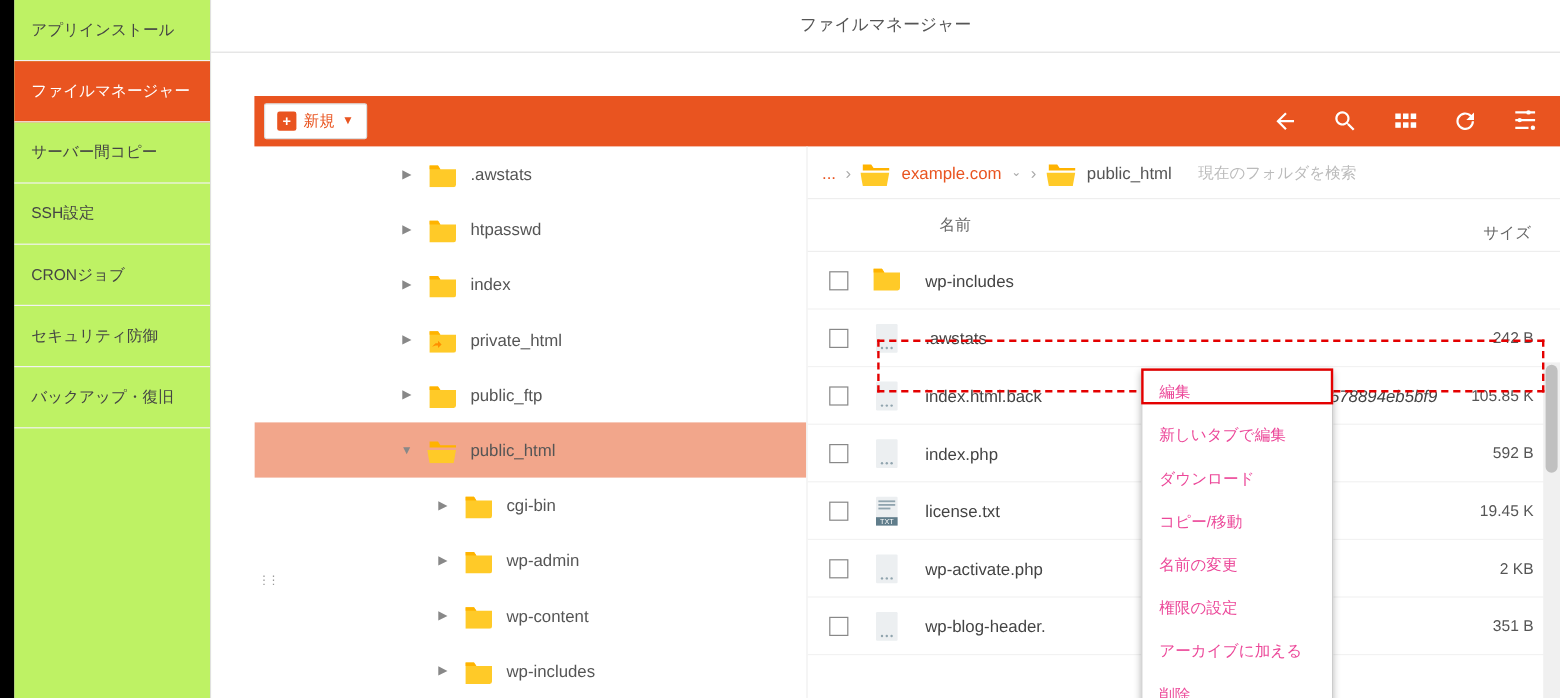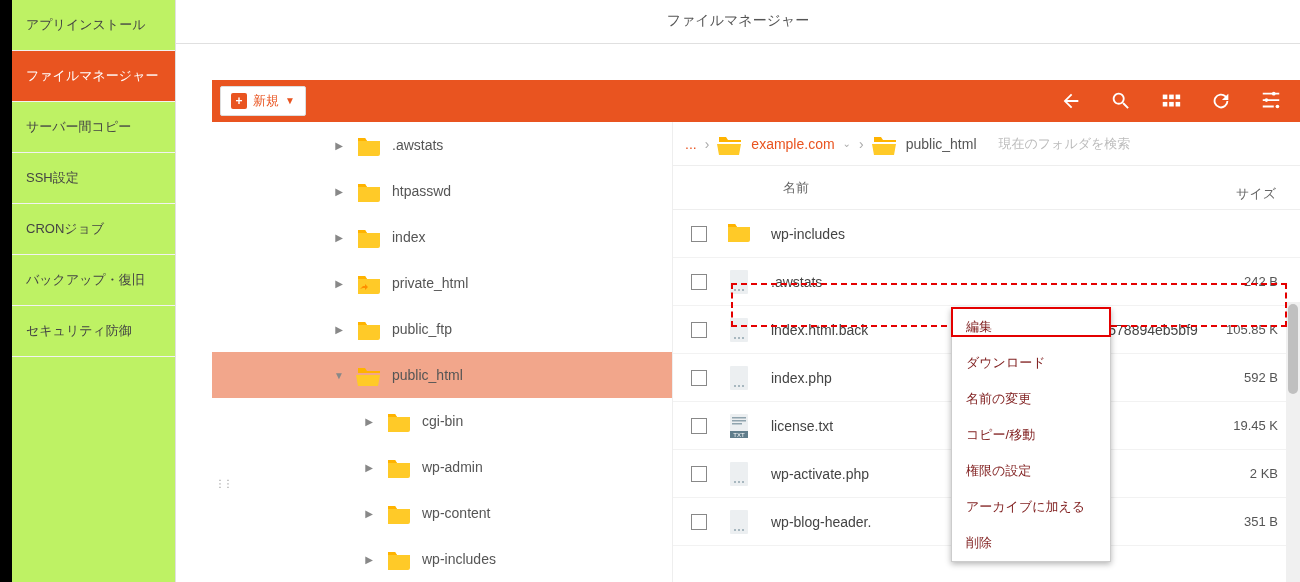--- a/index.html
+++ b/index.html
@@ -49,21 +49,21 @@
 
 .file-row { display: flex; align-items: center; height: 48px; border-bottom: 1px solid #f2f2f2; font-size: 14px; color: #444; }
 .file-row .chk { width: 16px; height: 16px; border: 1.5px solid #888; margin: 0 18px; cursor: pointer; }
 .file-row .ficon { width: 28px; height: 28px; margin-right: 18px; }
 .file-row .fname { flex: 1; }
 .file-row .fsize { padding-right: 22px; color: #555; font-size: 13px; }
 
 .highlight-box { position: absolute; border: 2px dashed #e40000; pointer-events: none; }
 
 .context-menu { position: absolute; background: #fff; box-shadow: 0 2px 6px rgba(0,0,0,.3); border: 1px solid #ccc; width: 160px; z-index: 50; }
-.context-menu .cm-item { padding: 9px 14px; font-size: 13px; color: #7f1d1d; cursor: pointer; }
+.context-menu .cm-item { padding: 9px 14px; font-size: 13px; color: #ec4899; cursor: pointer; }
 .cm-highlight { position: absolute; border: 2px solid #e40000; pointer-events: none; z-index: 60; }
 
 .scrollbar-track { position: absolute; right: 0; top: 180px; bottom: 0; width: 14px; background: #f0f0f0; }
 .scrollbar-thumb { position: absolute; right: 2px; top: 182px; width: 10px; height: 90px; background: #c0c0c0; border-radius: 5px; }
 
 
 .folder-svg { width: 100%; height: 100%; }
 .file-svg { width: 100%; height: 100%; }
 </style>
 </head>
@@ -103,22 +103,22 @@
 </svg>
 
 <div class="app-shell">
 
   <div class="sidebar" id="sidebar">
       <div class="sidebar-item">アプリインストール</div>
       <div class="sidebar-item active">ファイルマネージャー</div>
       <div class="sidebar-item">サーバー間コピー</div>
       <div class="sidebar-item">SSH設定</div>
       <div class="sidebar-item">CRONジョブ</div>
+      <div class="sidebar-item">セキュリティ防御</div>
       <div class="sidebar-item">バックアップ・復旧</div>
-      <div class="sidebar-item">セキュリティ防御</div>
     </div>
 
   <div class="main">
 
     <div class="header">
       <span>ファイルマネージャー</span>
     </div>
 
     <div class="toolbar">
       <div class="new-btn">
@@ -274,21 +274,21 @@
                   <use href="#file-generic"></use>
                 </svg></div>
               <div class="fname">.awstats</div>
               <div class="fsize">242 B</div>
             </div>
             <div class="file-row">
               <div class="chk"></div>
               <div class="ficon"><svg class="file-svg" viewBox="0 0 26 28">
                   <use href="#file-generic"></use>
                 </svg></div>
-              <div class="fname">index.html.back<span style="margin-left: 240px;">578894eb5bf9</span></div>
+              <div class="fname">index.html.back<span style="margin-left: 240px; font-style: italic;">578894eb5bf9</span></div>
               <div class="fsize">105.85 K</div>
             </div>
             <div class="file-row">
               <div class="chk"></div>
               <div class="ficon"><svg class="file-svg" viewBox="0 0 26 28">
                   <use href="#file-generic"></use>
                 </svg></div>
               <div class="fname">index.php</div>
               <div class="fsize">592 B</div>
             </div>
@@ -324,20 +324,21 @@
     </div>
 
   </div>
 </div>
 
 <span class="drag-handle">⋮⋮</span>
 
 <div class="highlight-box" style="left: 731px; top: 283px; width: 556px; height: 44px;"></div>
 <div class="context-menu" style="left: 951px; top: 308px;">
     <div class="cm-item">編集</div>
+    <div class="cm-item">新しいタブで編集</div>
     <div class="cm-item">ダウンロード</div>
+    <div class="cm-item">コピー/移動</div>
     <div class="cm-item">名前の変更</div>
-    <div class="cm-item">コピー/移動</div>
     <div class="cm-item">権限の設定</div>
     <div class="cm-item">アーカイブに加える</div>
     <div class="cm-item">削除</div>
   </div>
 <div class="cm-highlight" style="left: 951px; top: 307px; width: 160px; height: 30px;"></div>
 
 </body></html>

